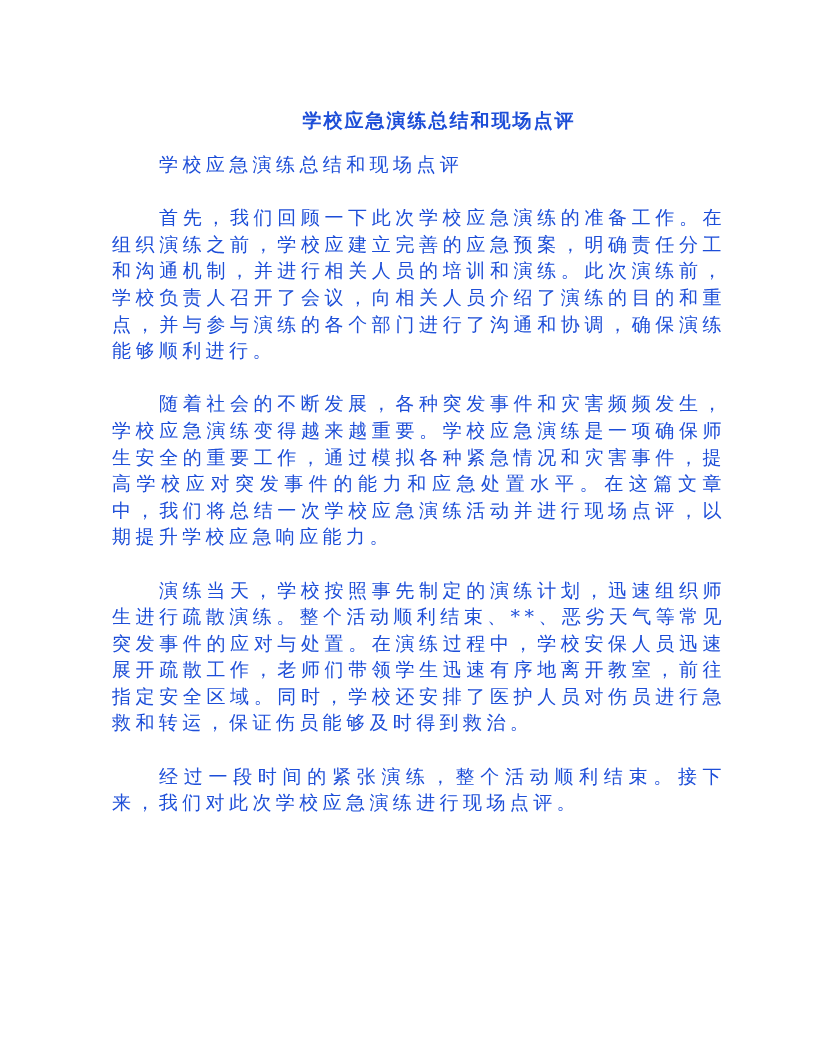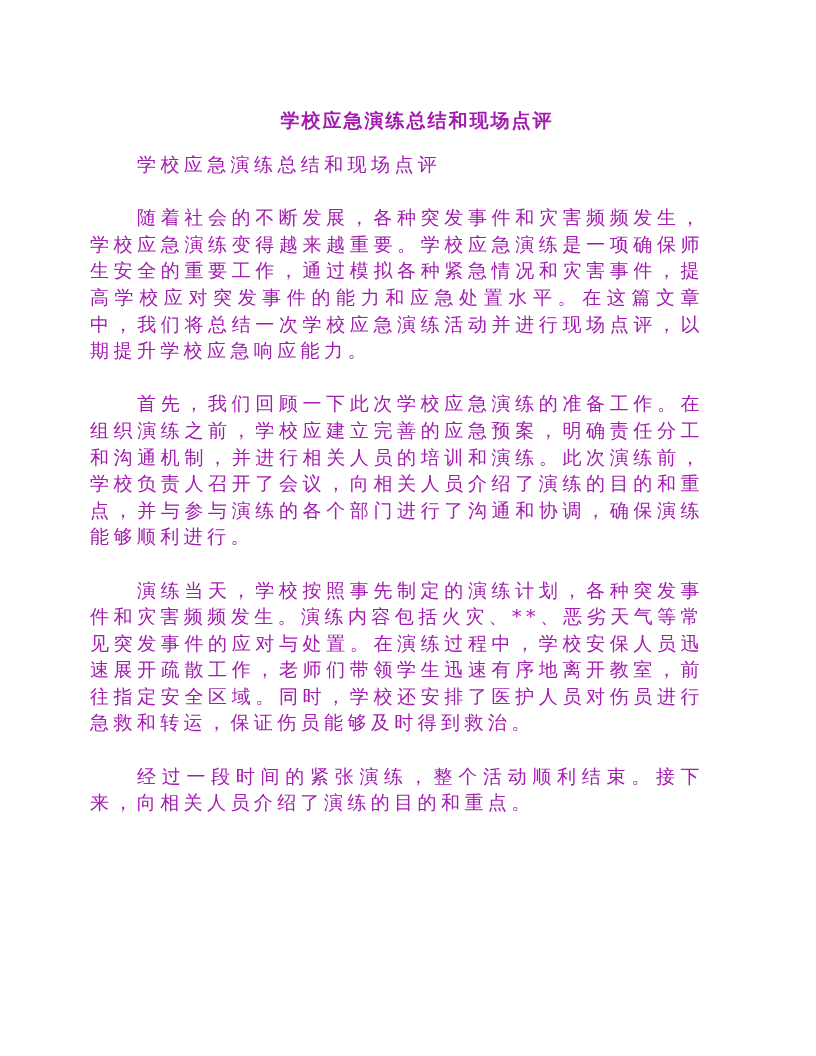--- a/index.html
+++ b/index.html
@@ -1,17 +1,17 @@
 <!DOCTYPE html>
 <html><head>
 <meta charset="utf-8">
 <style>
   html, body { margin: 0; padding: 0; background: #ffffff; }
   body { width: 816px; height: 1056px; position: relative; overflow: hidden; }
-  .page { position: absolute; left: 90px; top: 106px; width: 614px; color: #a21caf; }
+  .page { position: absolute; left: 112px; top: 106px; width: 614px; color: #1d4ed8; }
   .title {
     font-family: "DejaVu Serif", serif;
     font-weight: bold;
     font-size: 19px;
     text-align: center;
     letter-spacing: 2px;
     margin: 0 0 0 40px;
     height: 40px;
     line-height: 28px;
   }
@@ -26,17 +26,17 @@
     white-space: normal;
   }
   .para.subtitle { margin-top: 5px; }
 </style>
 </head>
 <body>
 
 <div class="page">
   <h1 class="title">学校应急演练总结和现场点评</h1>
   <p class="para subtitle">学校应急演练总结和现场点评</p>
+  <p class="para">首先，我们回顾一下此次学校应急演练的准备工作。在组织演练之前，学校应建立完善的应急预案，明确责任分工和沟通机制，并进行相关人员的培训和演练。此次演练前，学校负责人召开了会议，向相关人员介绍了演练的目的和重点，并与参与演练的各个部门进行了沟通和协调，确保演练能够顺利进行。</p>
   <p class="para">随着社会的不断发展，各种突发事件和灾害频频发生，学校应急演练变得越来越重要。学校应急演练是一项确保师生安全的重要工作，通过模拟各种紧急情况和灾害事件，提高学校应对突发事件的能力和应急处置水平。在这篇文章中，我们将总结一次学校应急演练活动并进行现场点评，以期提升学校应急响应能力。</p>
-  <p class="para">首先，我们回顾一下此次学校应急演练的准备工作。在组织演练之前，学校应建立完善的应急预案，明确责任分工和沟通机制，并进行相关人员的培训和演练。此次演练前，学校负责人召开了会议，向相关人员介绍了演练的目的和重点，并与参与演练的各个部门进行了沟通和协调，确保演练能够顺利进行。</p>
-  <p class="para">演练当天，学校按照事先制定的演练计划，各种突发事件和灾害频频发生。演练内容包括火灾、**、恶劣天气等常见突发事件的应对与处置。在演练过程中，学校安保人员迅速展开疏散工作，老师们带领学生迅速有序地离开教室，前往指定安全区域。同时，学校还安排了医护人员对伤员进行急救和转运，保证伤员能够及时得到救治。</p>
-  <p class="para">经过一段时间的紧张演练，整个活动顺利结束。接下来，向相关人员介绍了演练的目的和重点。</p>
+  <p class="para">演练当天，学校按照事先制定的演练计划，迅速组织师生进行疏散演练。整个活动顺利结束、**、恶劣天气等常见突发事件的应对与处置。在演练过程中，学校安保人员迅速展开疏散工作，老师们带领学生迅速有序地离开教室，前往指定安全区域。同时，学校还安排了医护人员对伤员进行急救和转运，保证伤员能够及时得到救治。</p>
+  <p class="para">经过一段时间的紧张演练，整个活动顺利结束。接下来，我们对此次学校应急演练进行现场点评。</p>
 </div>
 
 </body></html>

